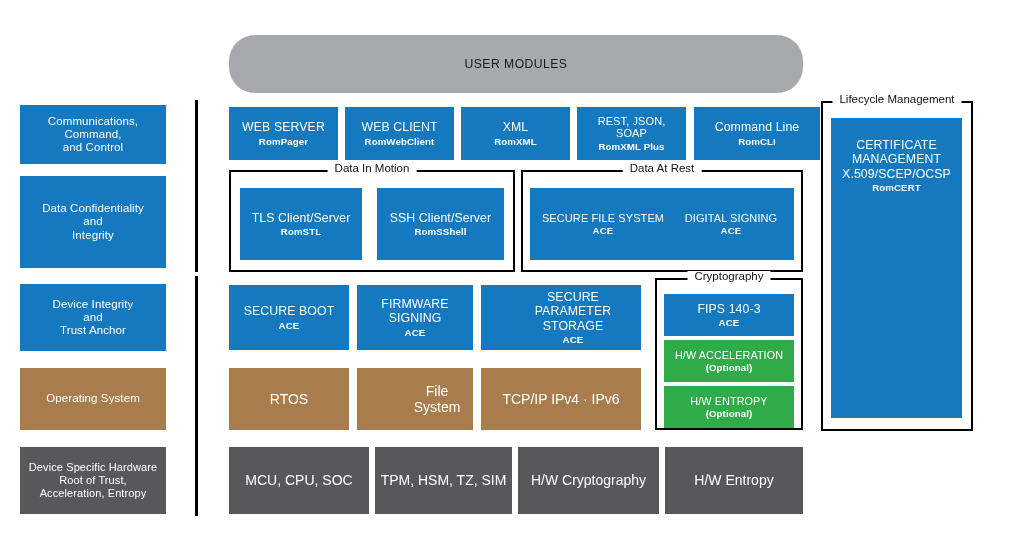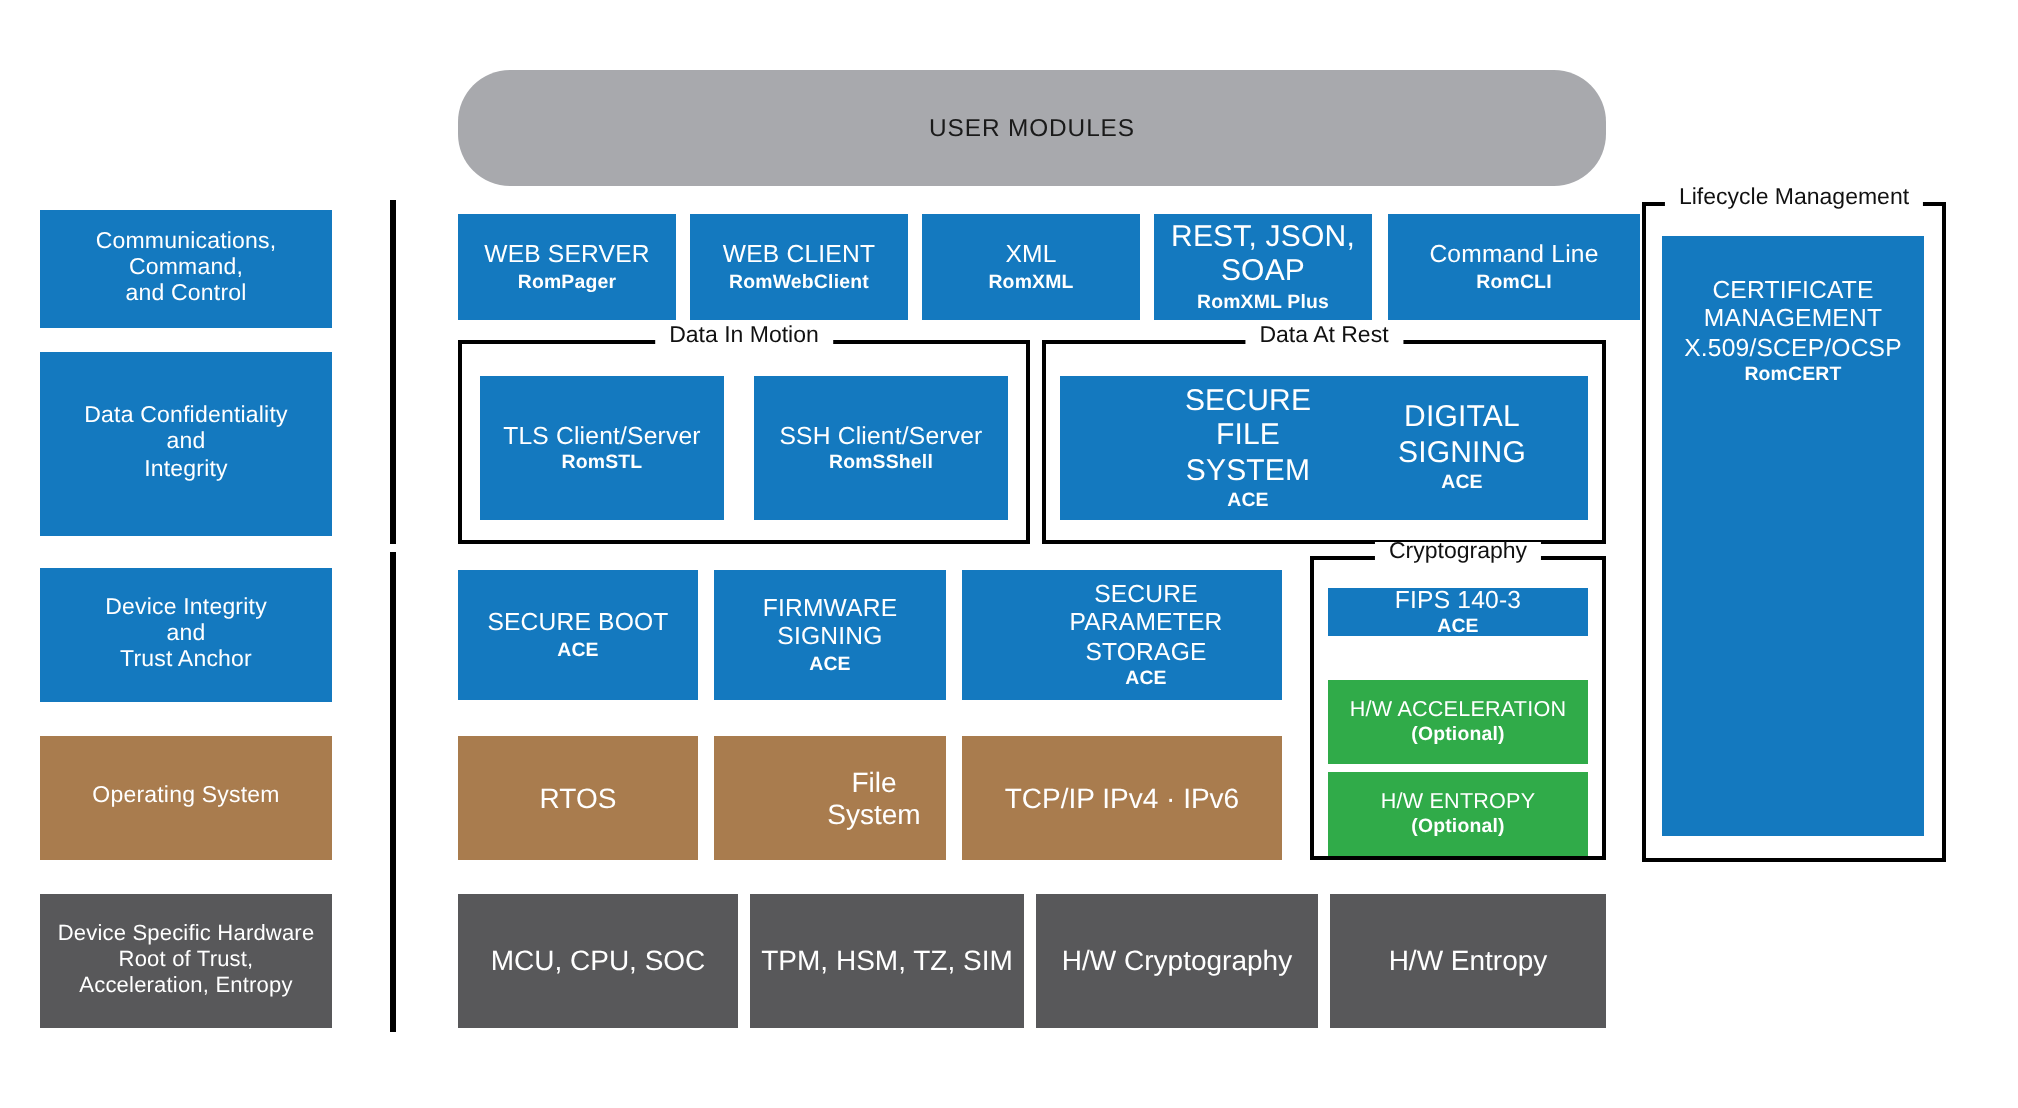--- a/index.html
+++ b/index.html
@@ -46,21 +46,21 @@
     letter-spacing: .1px;
   }
   .side-label.sm { font-size: 11px; }
 
   
   .mod-title {
     font-size: 12.3px;
     font-weight: 400;
     letter-spacing: .1px;
   }
-  .mod-title.sm  { font-size: 15px; }
+  .mod-title.sm  { font-size: 11px; }
   .mod-title.xs  { font-size: 10.8px; }
   .mod-sub {
     font-size: 9.7px;
     font-weight: 700;
     letter-spacing: .1px;
     margin-top: 1px;
   }
   .mod-plain {
     font-size: 14px;
     font-weight: 400;
@@ -158,21 +158,21 @@
     <span class="mod-sub">RomSTL</span>
   </div>
   <div class="box blue" style="left:377px; top:188px; width:127px; height:72px;">
     <span class="mod-title">SSH Client/Server</span>
     <span class="mod-sub">RomSShell</span>
   </div>
 
   <div class="group" style="left:521px; top:170px; width:282px; height:102px;">
     <span class="group-legend">Data At Rest</span>
   </div>
-  <div class="box blue" style="left:530px; top:188px; width:146px; height:72px;padding-left:46px;">
+  <div class="box blue" style="left:530px; top:188px; width:146px; height:72px;">
     <span class="mod-title sm">SECURE FILE SYSTEM</span>
     <span class="mod-sub">ACE</span>
   </div>
   <div class="box blue" style="left:668px; top:188px; width:126px; height:72px;">
     <span class="mod-title sm">DIGITAL SIGNING</span>
     <span class="mod-sub">ACE</span>
   </div>
 
   <div class="box blue" style="left:229px; top:285px; width:120px; height:65px;">
     <span class="mod-title">SECURE BOOT</span>
@@ -193,21 +193,21 @@
   <div class="box brown" style="left:357px; top:368px; width:116px; height:62px;padding-left:48px;">
     <span class="mod-plain">File System</span>
   </div>
   <div class="box brown" style="left:481px; top:368px; width:160px; height:62px;">
     <span class="mod-plain">TCP/IP  IPv4 · IPv6</span>
   </div>
 
   <div class="group" style="left:655px; top:278px; width:148px; height:152px;">
     <span class="group-legend">Cryptography</span>
   </div>
-  <div class="box blue" style="left:664px; top:294px; width:130px; height:24px;">
+  <div class="box blue" style="left:664px; top:294px; width:130px; height:42px;">
     <span class="mod-title">FIPS 140-3</span>
     <span class="mod-sub">ACE</span>
   </div>
   <div class="box green" style="left:664px; top:340px; width:130px; height:42px;">
     <span class="mod-title xs">H/W ACCELERATION</span>
     <span class="mod-sub">(Optional)</span>
   </div>
   <div class="box green" style="left:664px; top:386px; width:130px; height:42px;">
     <span class="mod-title xs">H/W ENTROPY</span>
     <span class="mod-sub">(Optional)</span>

